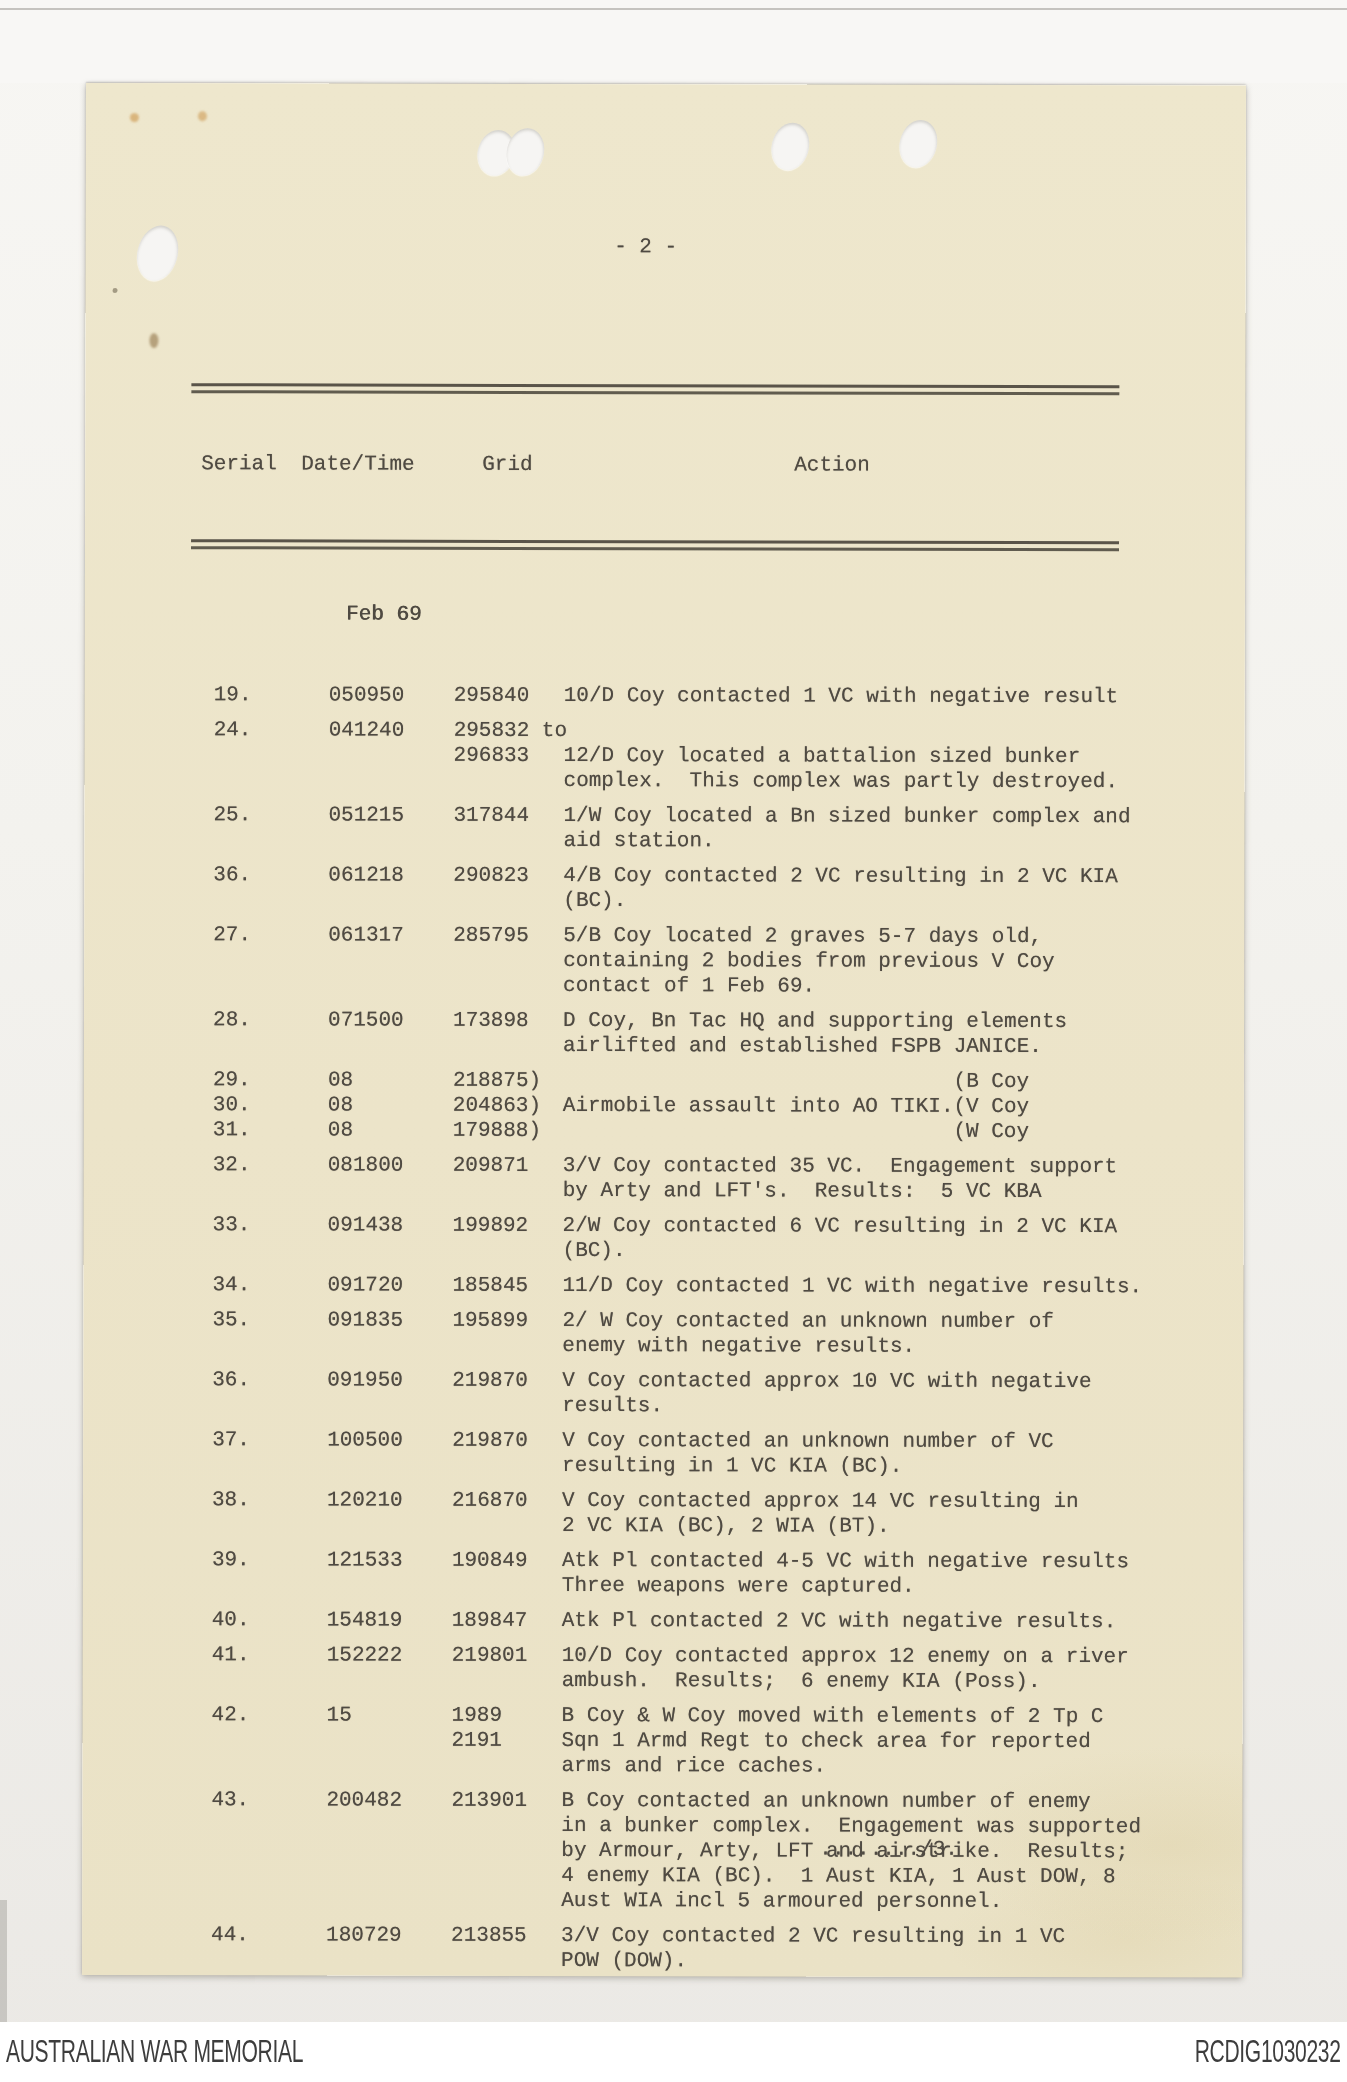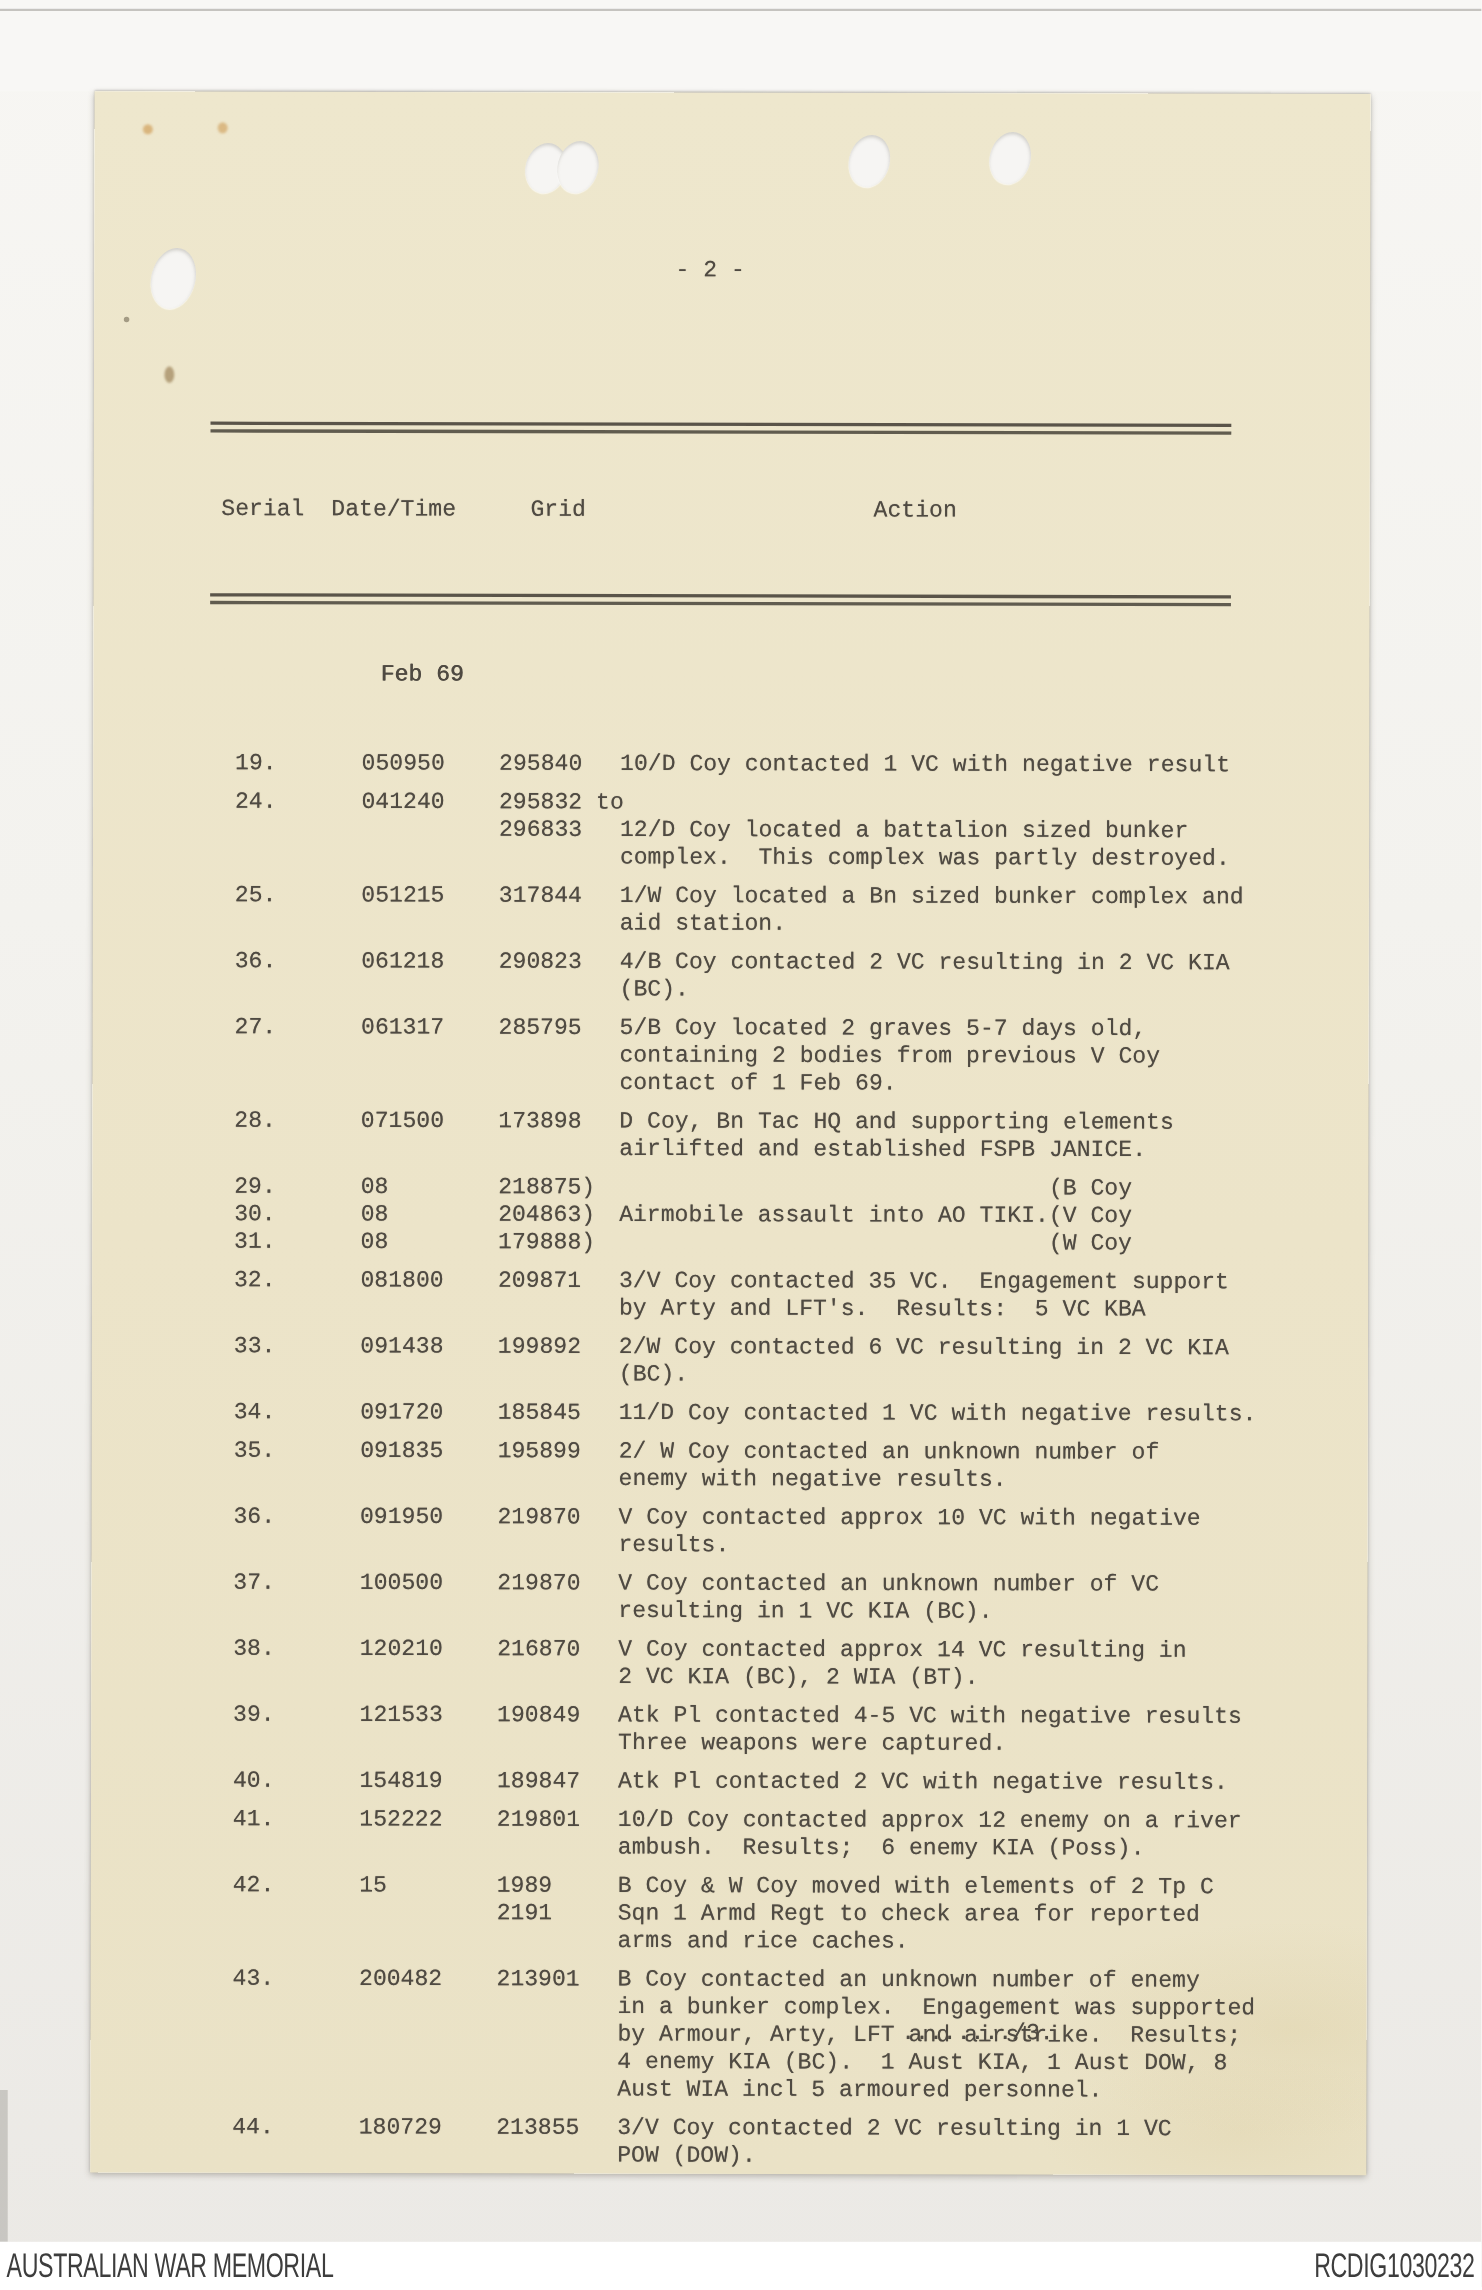--- a/index.html
+++ b/index.html
@@ -53,21 +53,21 @@
   .row{display:grid;grid-template-columns:115px 125px 110px auto;padding-left:23px;margin-top:10px;}
   .row.tight{margin-top:0;}
   .row:first-child{margin-top:6px;}
   .cell{overflow:visible;}
   .line{min-height:25px;}
   .paper, .paper .table, .paper .page-num, .paper .continuation{
     text-shadow:0 0 .7px rgba(82,76,64,.65);}
 
   .continuation{position:absolute;left:737px;top:1752px;font-size:21px;line-height:25px;}
 
-  .footer{position:absolute;left:0;right:0;bottom:0;height:44px;background:#ffffff;
+  .footer{position:absolute;left:0;right:0;bottom:0;height:60px;background:#ffffff;
     display:flex;justify-content:space-between;align-items:center;
     font-family:"Liberation Sans","DejaVu Sans",sans-serif;font-size:31px;
     color:var(--footer_text,#3d3d3d);}
   .footer .ft-left{transform:scaleX(.68);transform-origin:left center;letter-spacing:-.5px;margin-left:6px;}
   .footer .ft-right{transform:scaleX(.68);transform-origin:right center;letter-spacing:-.5px;margin-right:6px;}
 </style>
 </head>
 <body>
 
 <div class="stage">

